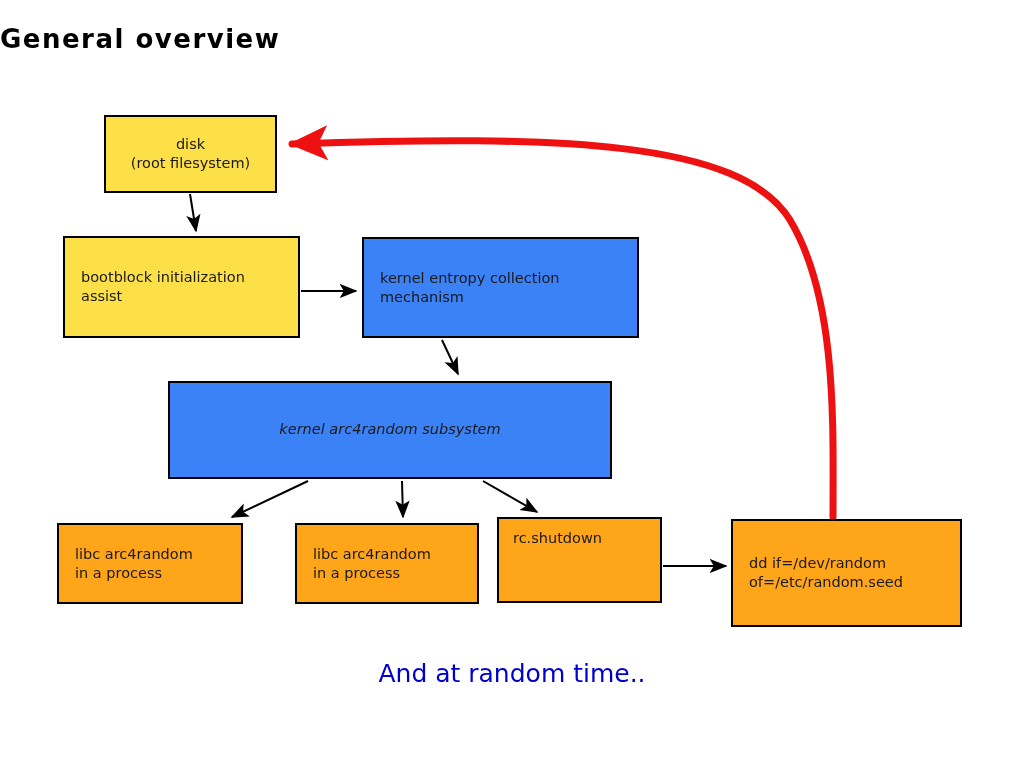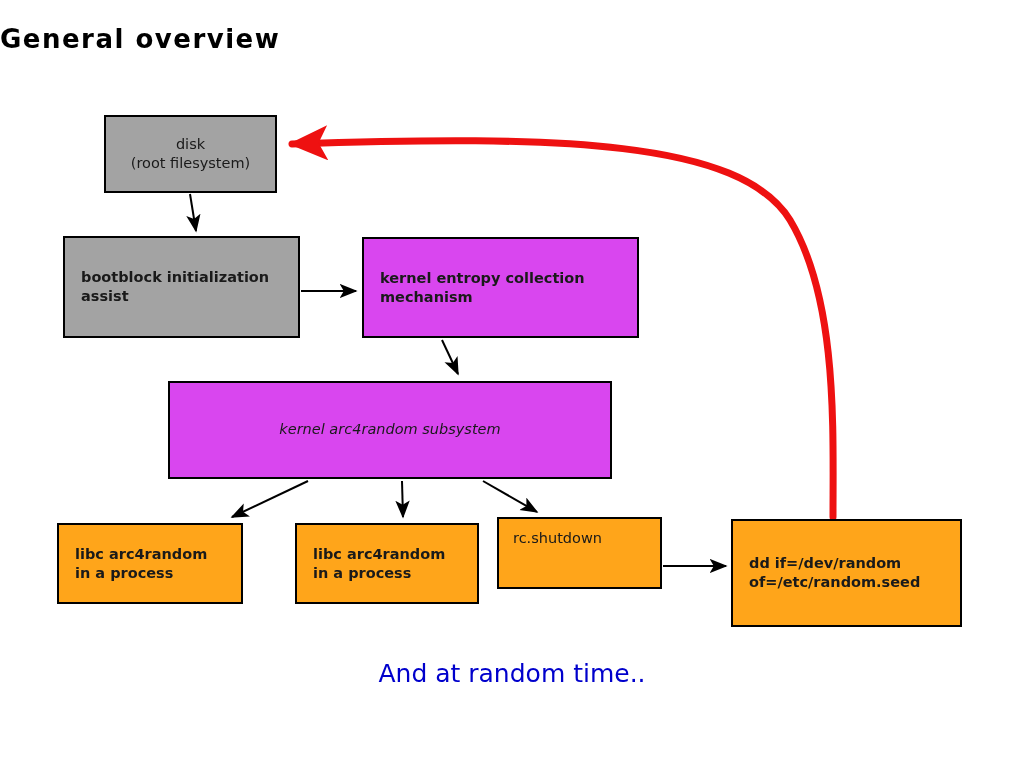--- a/index.html
+++ b/index.html
@@ -62,29 +62,28 @@
     top: 50%;
     transform: translateY(-50%);
     text-align: center;
     padding: 0 6px;
   }
   .node.left-mid .txt {
     top: 50%;
     transform: translateY(-50%);
     text-align: left;
     padding-left: 16px;
-    font-weight: bold;
   }
   .node.left-top .txt {
     top: 10px;
     text-align: left;
     padding-left: 14px;
   }
-  .blue { background: #a3a3a3; }
-  .green { background: #d946ef; }
+  .blue { background: #fde047; }
+  .green { background: #3b82f6; }
   .orange { background: #FFA51A; }
 
   svg.edges {
     position: absolute;
     left: 0; top: 0;
     width: 1024px;
     height: 768px;
     pointer-events: none;
   }
 </style>
@@ -144,21 +143,21 @@
   <div class="node orange left-mid" style="left:57px; top:523px; width:186px; height:81px;">
     <div class="txt">libc arc4random
 in a process</div>
   </div>
 
   <div class="node orange left-mid" style="left:295px; top:523px; width:184px; height:81px;">
     <div class="txt">libc arc4random
 in a process</div>
   </div>
 
-  <div class="node orange left-top" style="left:497px; top:517px; width:165px; height:72px;">
+  <div class="node orange left-top" style="left:497px; top:517px; width:165px; height:86px;">
     <div class="txt">rc.shutdown</div>
   </div>
 
   <div class="node orange left-mid" style="left:731px; top:519px; width:231px; height:108px;">
     <div class="txt">dd if=/dev/random
    of=/etc/random.seed</div>
   </div>
 
   <div class="caption">And at random time..</div>
 

